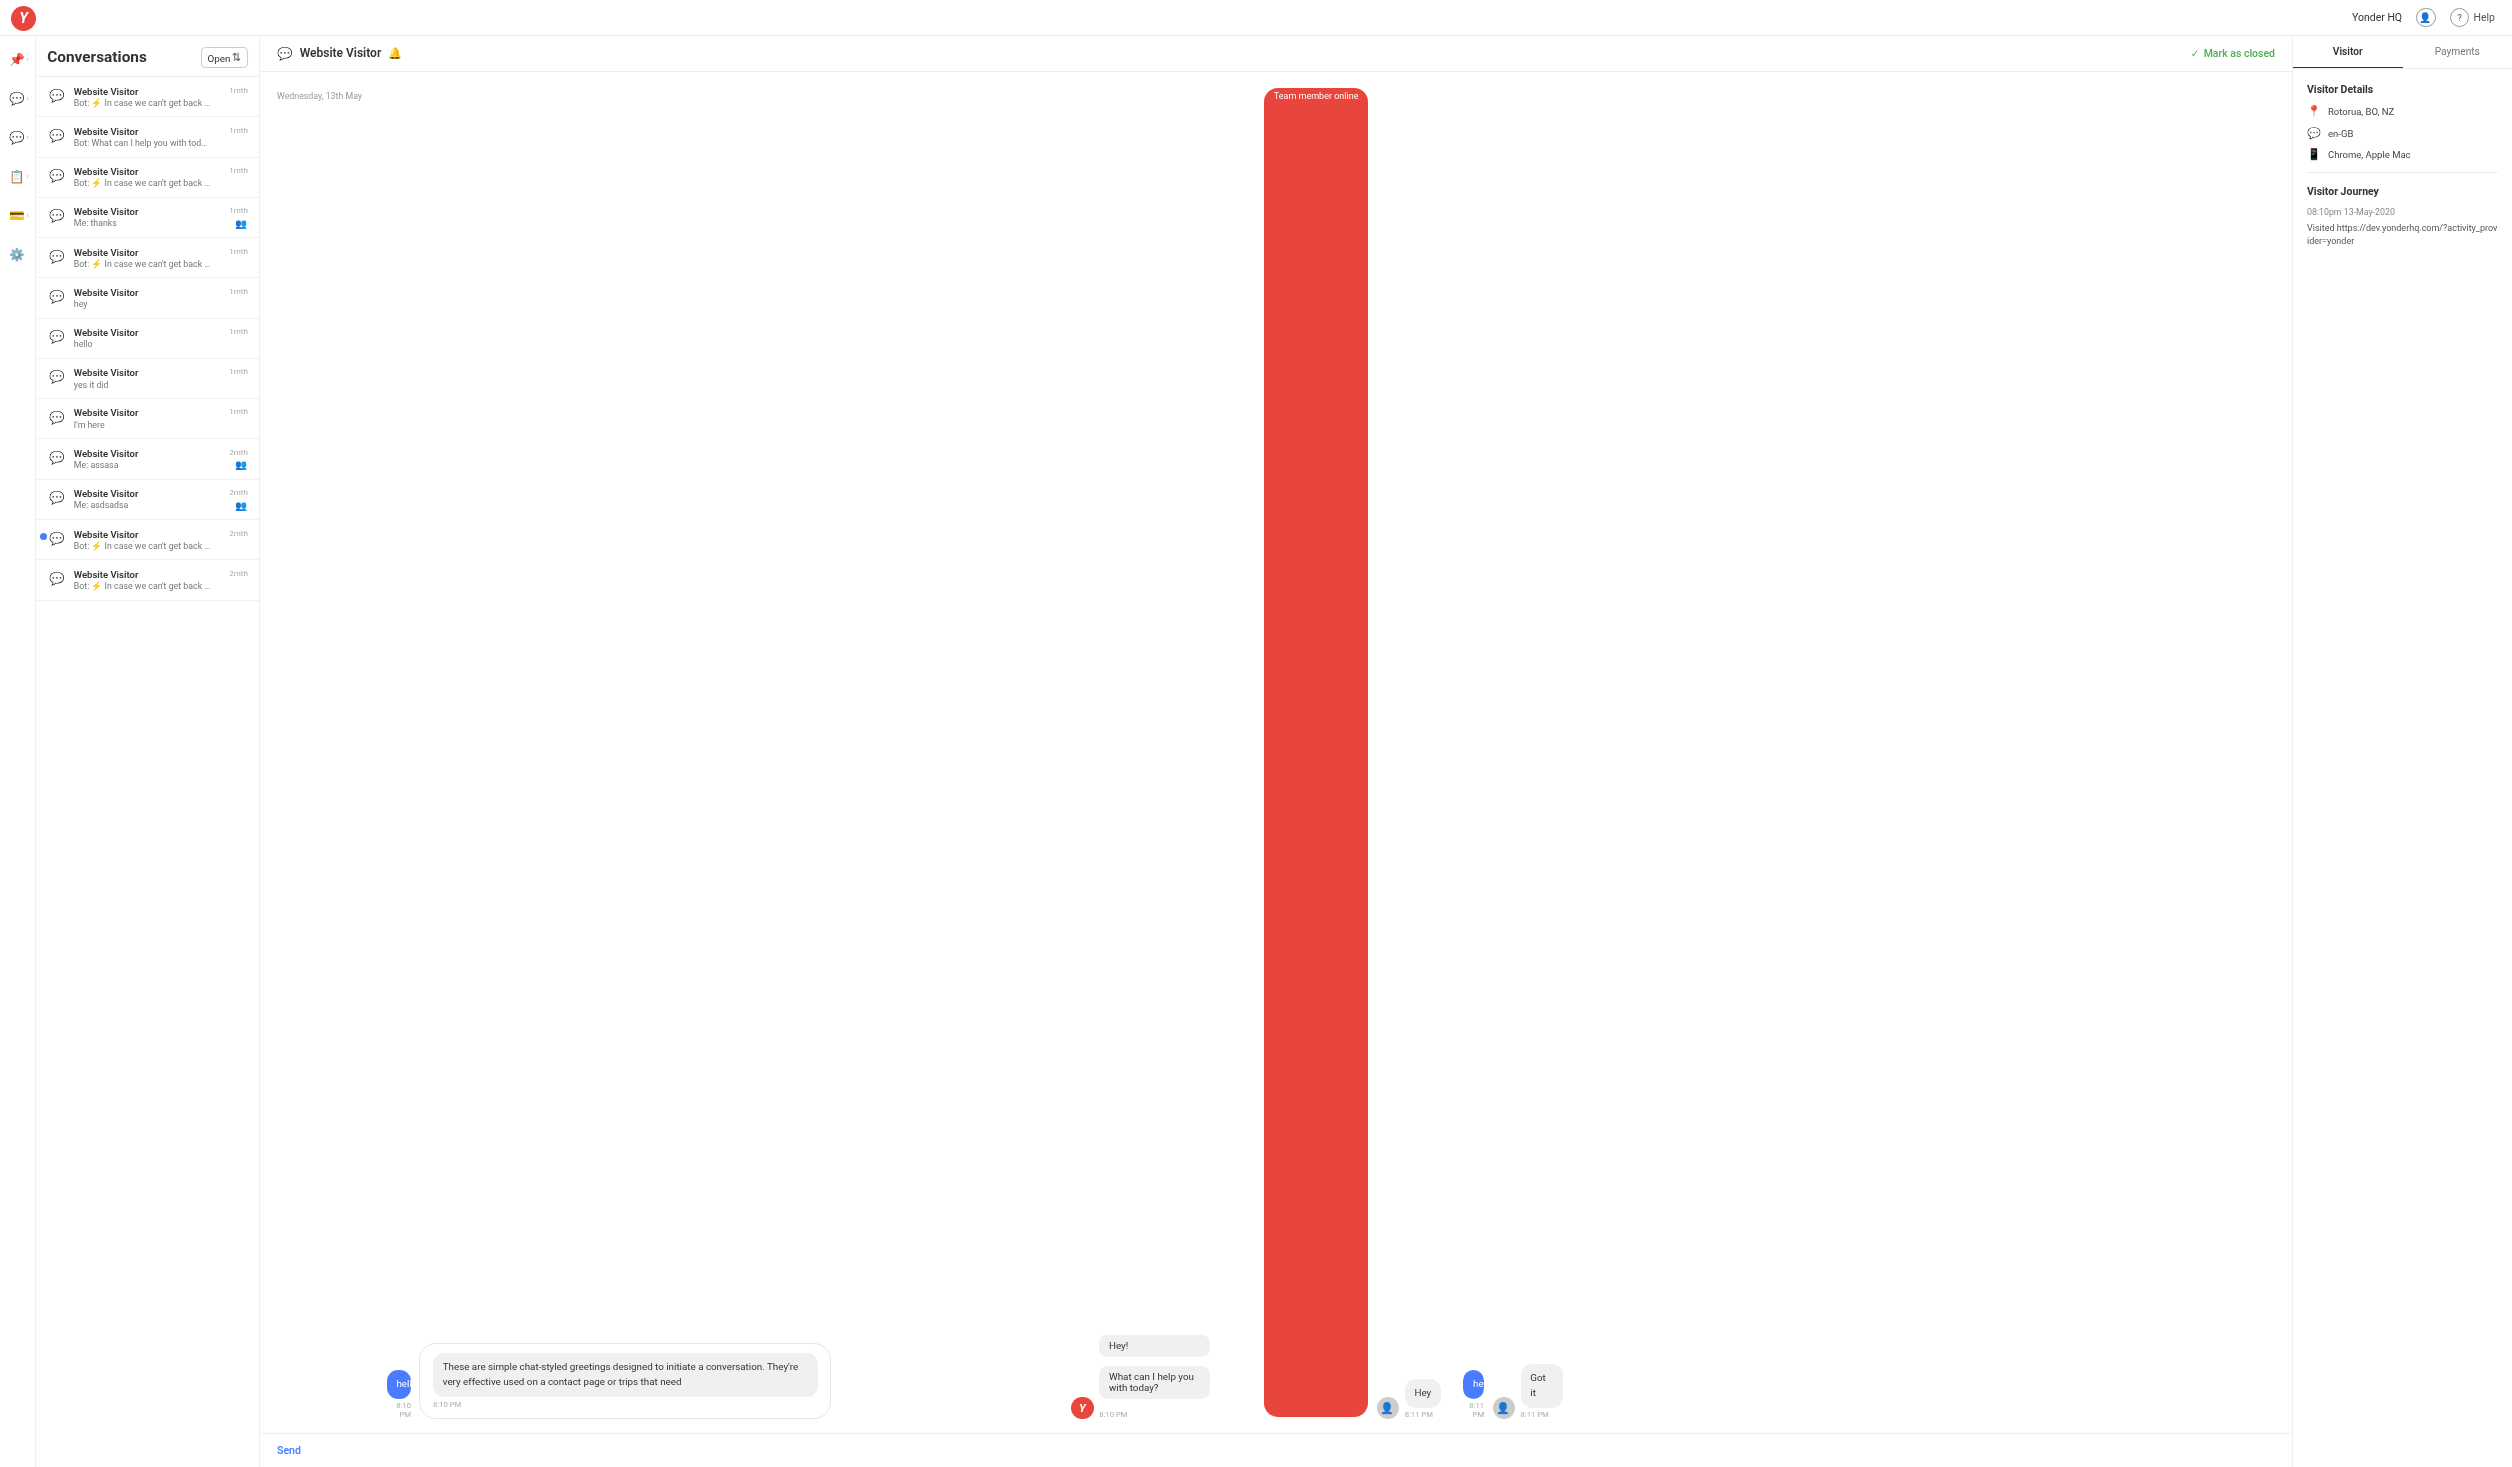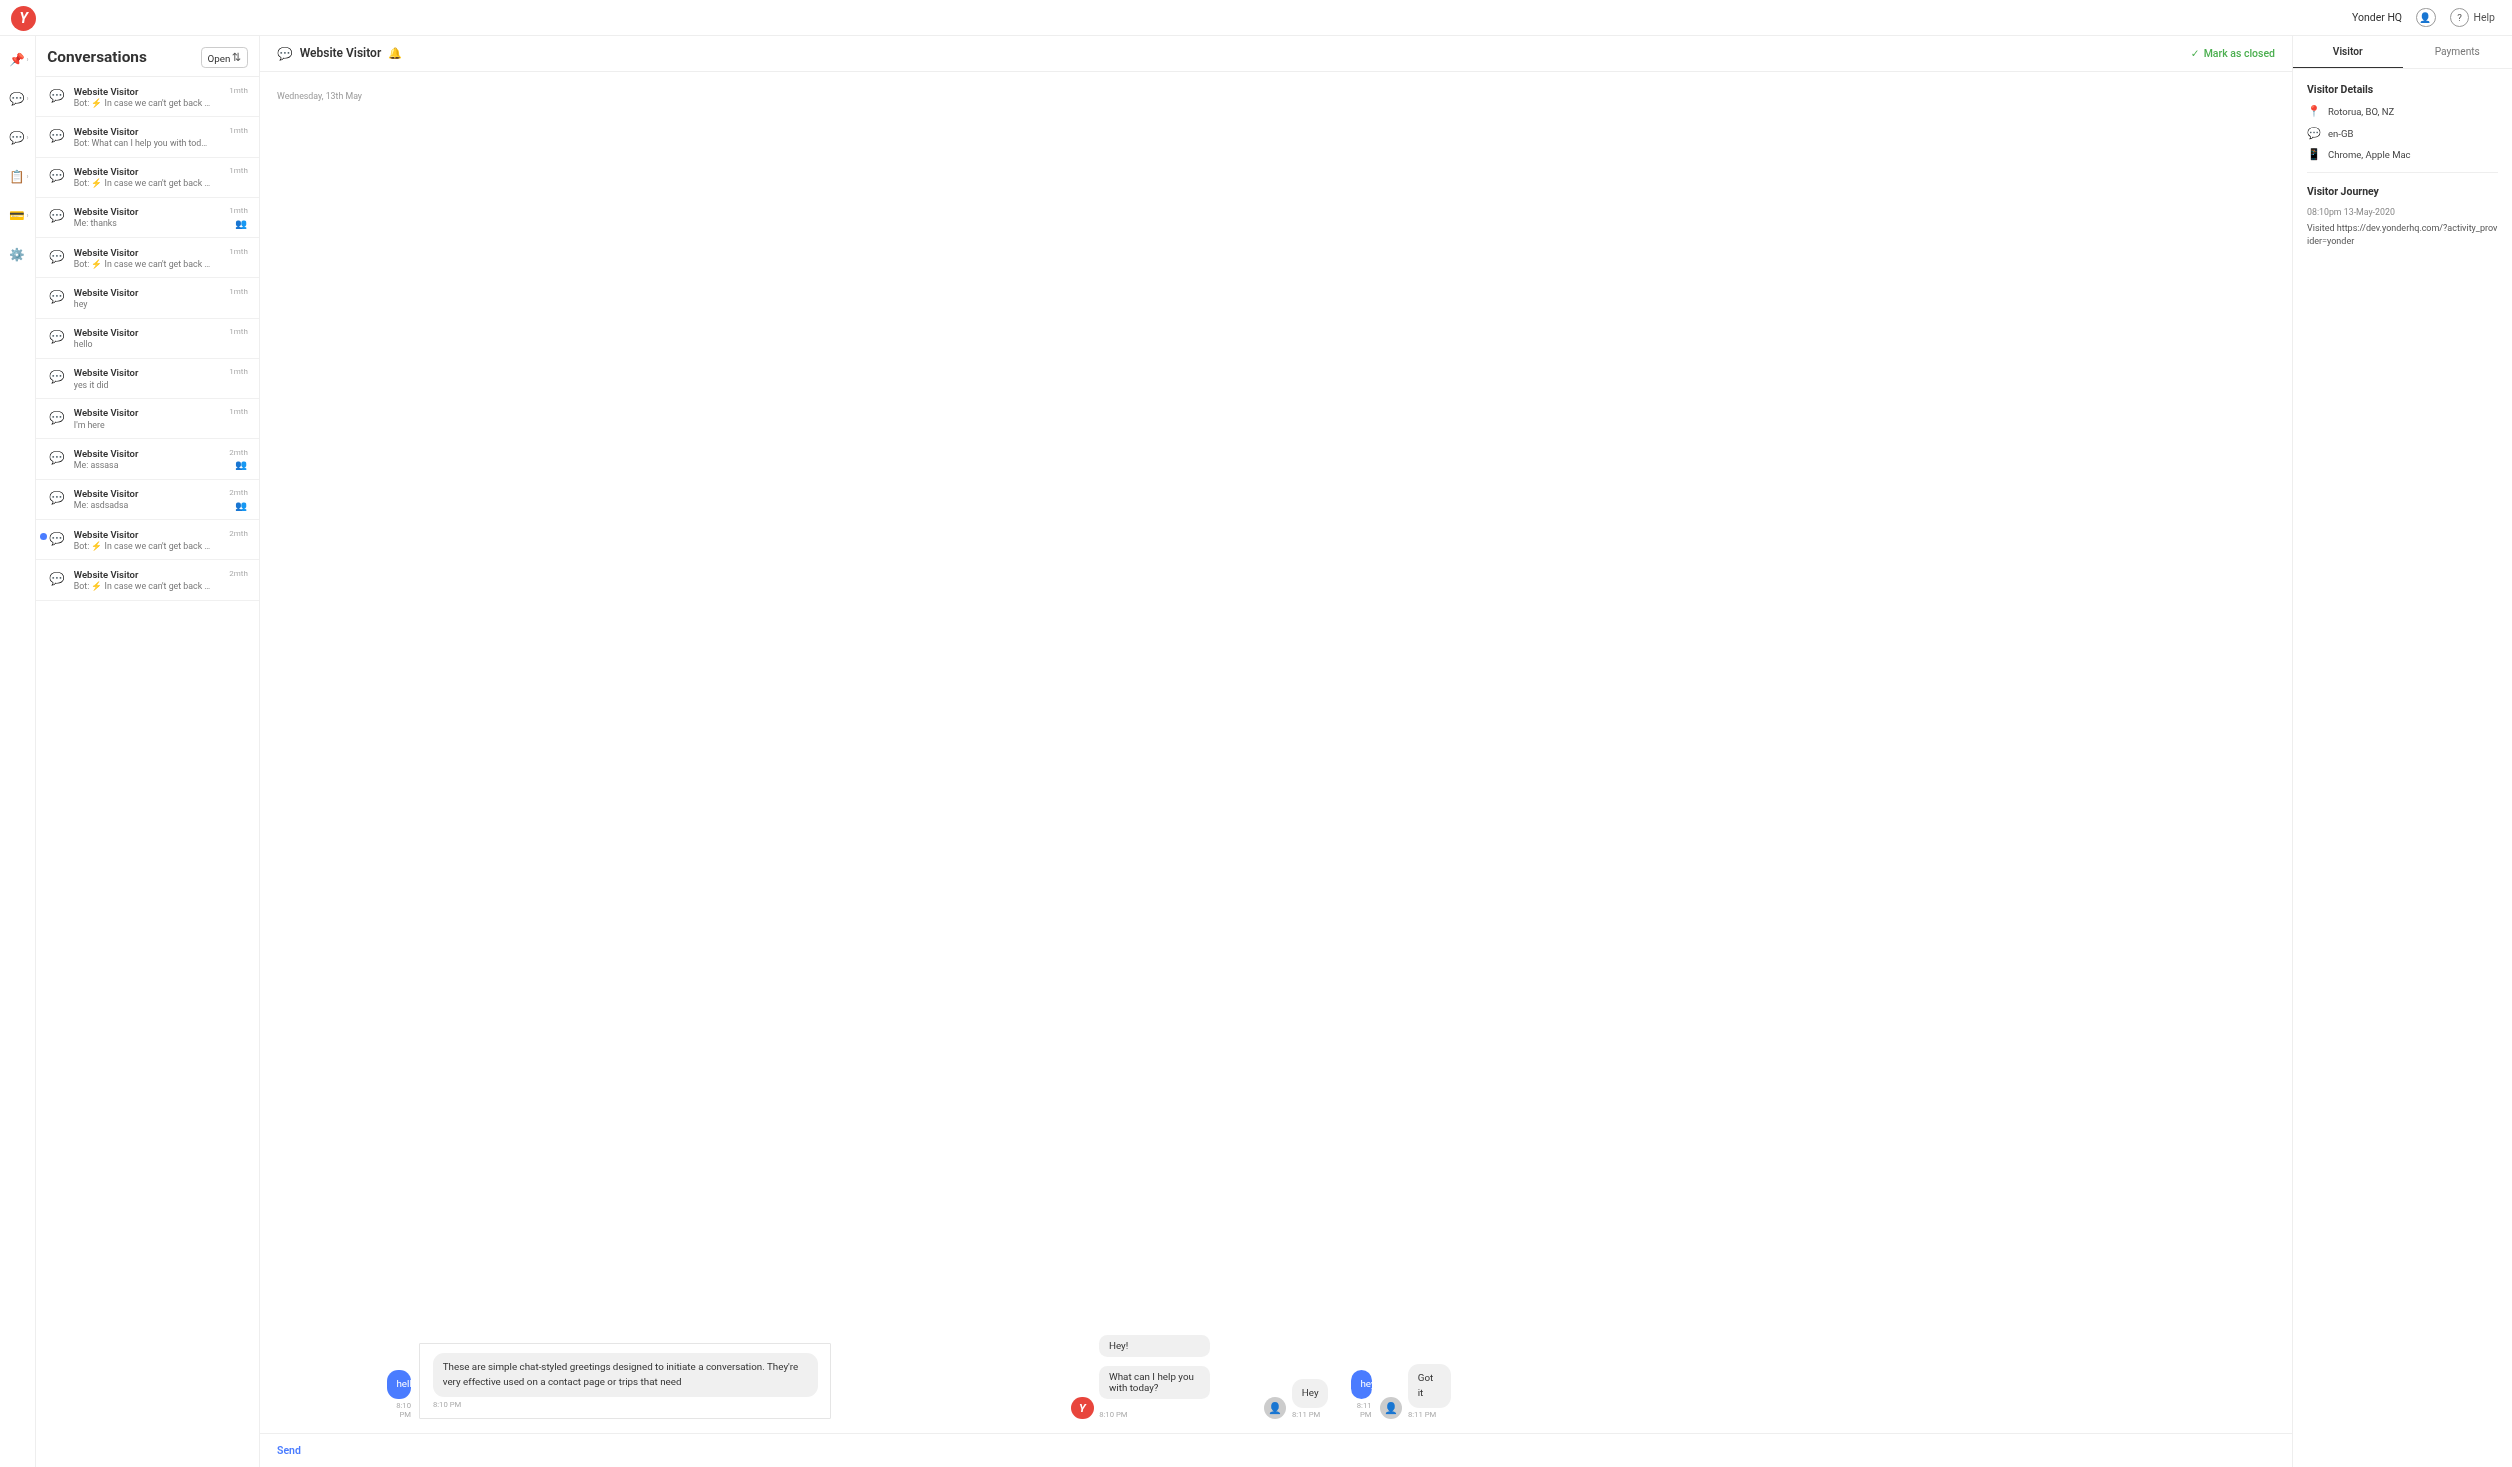--- a/index.html
+++ b/index.html
@@ -84,21 +84,21 @@
     .msg-time { font-size: 7.7px; color: #aaa; margin-top: 2.8px; text-align: right; }
     .msg-time.left { text-align: left; }
 
     .team-badge {
       display: inline-block; background: #e8453c; color: #fff;
       border-radius: 14px; padding: 2.8px 9.8px; font-size: 9px;
       margin: 2.8px auto; text-align: center;
     }
     .team-badge-row { display: flex; justify-content: center; }
 
-    .bot-block { background: #fff; border: 0.7px solid #e5e5e5; border-radius: 1px; padding: 9.8px 12.6px; max-width: 64%; }
+    .bot-block { background: #fff; border: 0.7px solid #e5e5e5; border-radius: 17px; padding: 9.8px 12.6px; max-width: 64%; }
     .bot-block .msg-time { text-align: left; }
     .bot-inner-msg { background: #f0f0f0; border-radius: 8.4px; padding: 5.6px 9.8px; font-size: 9.8px; display: inline-block; margin-bottom: 2.8px; }
 
     
     .chat-reply-bar {
       border-top: 0.7px solid #eee; padding: 9.8px 17px;
       display: flex; align-items: center; gap: 8.4px; flex-shrink: 0;
     }
     .reply-input { flex: 1; border: none; outline: none; font-size: 10.2px; color: #888; background: transparent; }
     .reply-send { color: #4a7cff; font-size: 10.5px; font-weight: 600; cursor: pointer; }
@@ -342,20 +342,23 @@
       </div>
     </div>
         <div class="msg-row">
       <div class="msg-avatar yonder">Y</div>
       <div class="msg-bubble" style="display:flex;flex-direction:column;gap:6px;">
         <div class="bot-inner-msg">Hey!</div>
             <div class="bot-inner-msg">What can I help you with today?</div>
         <div class="msg-time left">8:10 PM</div>
       </div>
     </div>
+        <div class="team-badge-row">
+          <span class="team-badge">Team member online</span>
+        </div>
         <div class="msg-row">
       <div class="msg-avatar" style="background:#ccc;font-size:11.2px;">👤</div>
       <div class="msg-bubble">
         <div class="msg-text">Hey</div>
         <div class="msg-time left">8:11 PM</div>
       </div>
     </div>
         <div class="msg-row right">
       <div class="msg-bubble">
         <div class="msg-text outgoing">hey</div>

